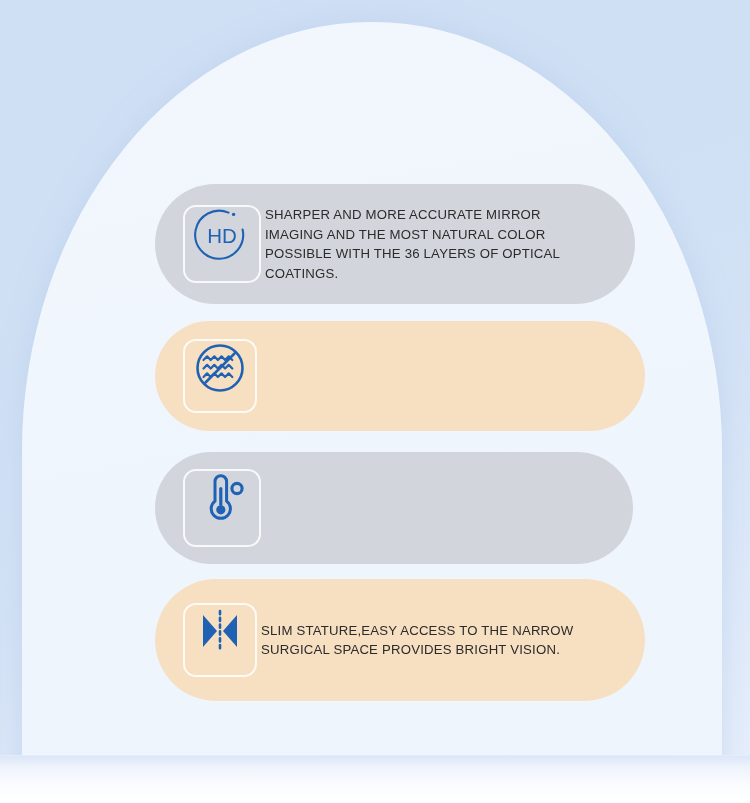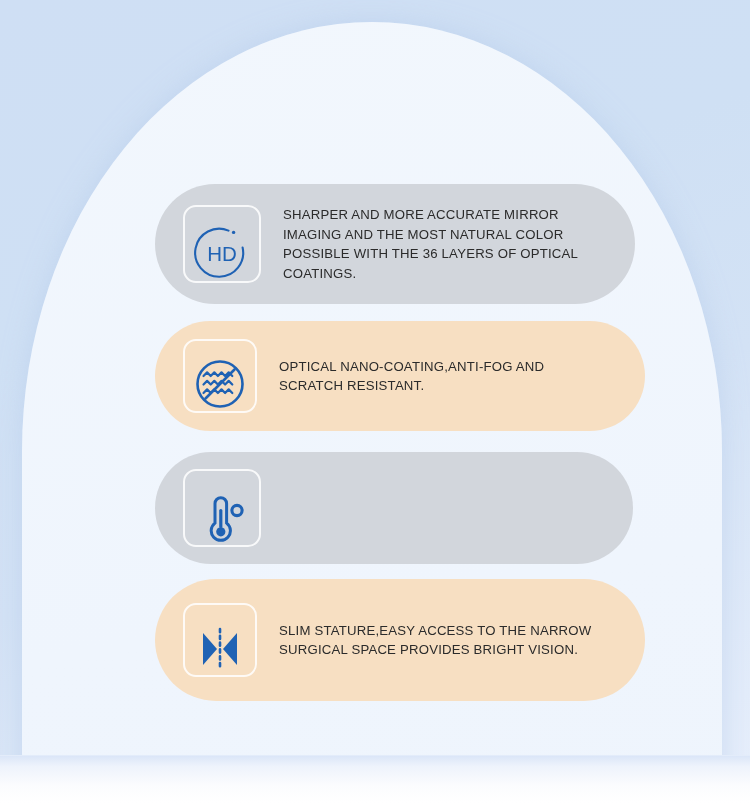--- a/index.html
+++ b/index.html
@@ -88,29 +88,29 @@
   .card-4 { left: 155px; top: 579px; width: 490px; height: 122px; border-radius: 61px; }
 
   .icon-box {
     flex: 0 0 auto;
     width: 78px;
     height: 78px;
     margin-left: 28px;
     border-radius: 13px;
     border: 2px solid rgba(255, 255, 255, 0.85);
     display: flex;
-    align-items: flex-end;
+    align-items: flex-start;
     justify-content: center;
     box-sizing: border-box;
   }
   .card-2 .icon-box,
   .card-4 .icon-box { width: 74px; height: 74px; }
 
   .card-text {
-    margin-left: 22px;
+    margin-left: 4px;
     margin-right: 18px;
     color: #2b2b2b;
     font-size: 13.2px;
     line-height: 19.5px;
     letter-spacing: 0.2px;
     white-space: pre-line;
   }
 
   .icon-svg { display: block; }
 </style>
@@ -145,22 +145,20 @@
         <svg class="icon-svg" width="54" height="54" viewBox="0 0 54 54">
           <circle cx="27" cy="27" r="22.5" fill="none" stroke="#1f62b4" stroke-width="2.6"></circle>
           <g fill="none" stroke="#1f62b4" stroke-width="2.2" stroke-linecap="round" stroke-linejoin="round">
             <path d="M10.5 19 l3.6 -3.6 l3.6 3.6 l3.6 -3.6 l3.6 3.6 l3.6 -3.6 l3.6 3.6 l3.6 -3.6 l3.6 3.6"></path>
             <path d="M10.5 27.5 l3.6 -3.6 l3.6 3.6 l3.6 -3.6 l3.6 3.6 l3.6 -3.6 l3.6 3.6 l3.6 -3.6 l3.6 3.6"></path>
             <path d="M10.5 36 l3.6 -3.6 l3.6 3.6 l3.6 -3.6 l3.6 3.6 l3.6 -3.6 l3.6 3.6 l3.6 -3.6 l3.6 3.6"></path>
           </g>
           <path d="M12.5 41.5 L41.5 12.5" fill="none" stroke="#1f62b4" stroke-width="2.6" stroke-linecap="round"></path>
         </svg>
       </div>
-      <div class="card-text">OPTICAL NANO-COATING,ANTI-FOG AND
-SCRATCH RESISTANT.</div>
     </div>
 
     <div class="card gray card-3">
       <div class="icon-box">
         <svg class="icon-svg" width="52" height="52" viewBox="0 0 52 52">
           <path d="M19 10.5 a5.8 5.8 0 0 1 11.6 0 v19.6 a9.6 9.6 0 1 1 -11.6 0 z" fill="none" stroke="#1f62b4" stroke-width="3"></path>
           <circle cx="24.8" cy="38.8" r="4.6" fill="#1f62b4"></circle>
           <rect x="23.2" y="16" width="3.2" height="19" rx="1.6" fill="#1f62b4"></rect>
           <circle cx="41" cy="17.5" r="5.1" fill="none" stroke="#1f62b4" stroke-width="3.1"></circle>
         </svg>

